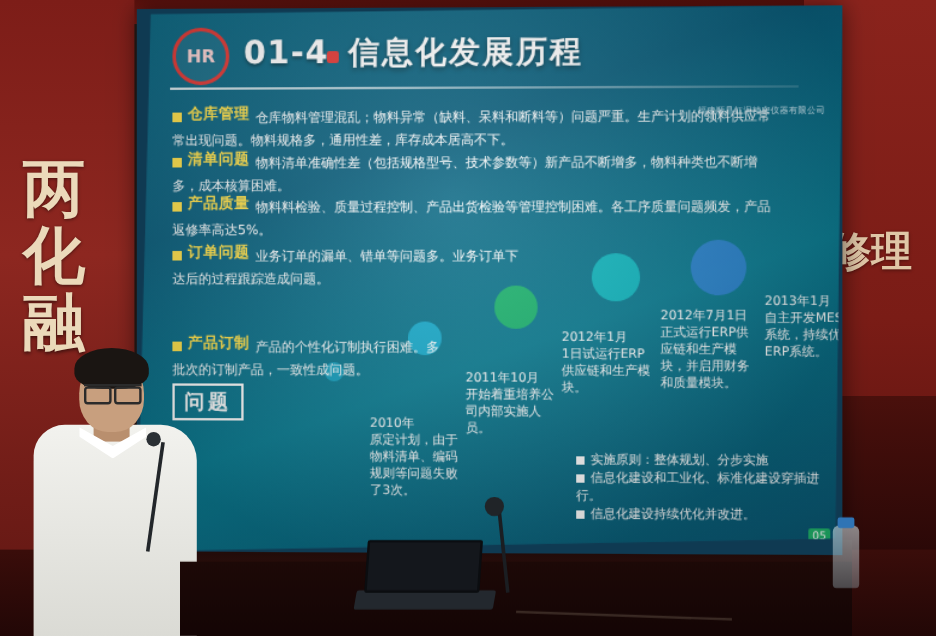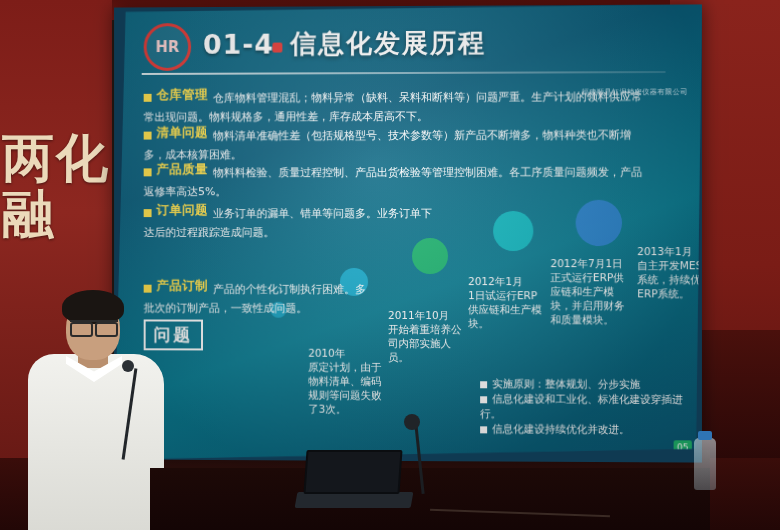--- a/index.html
+++ b/index.html
@@ -33,21 +33,21 @@
     position: absolute; left: 0; bottom: 0; width: 780px; height: 72px;
     background: linear-gradient(180deg, #3a0d0a 0%, #220706 100%);
   }
   .stage-floor {
     position: absolute; left: 90px; bottom: 0; width: 620px; height: 80px;
     background: linear-gradient(180deg, #30100d 0%, #1a0705 100%);
   }
   .banner-left-text {
     position: absolute; left: 0px; top: 130px; width: 110px; height: 130px;
     color: #f4e9c8; font-size: 52px; font-weight: bold; line-height: 56px;
-    letter-spacing: 2px; text-align: left; padding-left: 2px;
+    letter-spacing: 2px; text-align: left; padding-left: 19px;
     font-family: "DejaVu Sans", "Liberation Sans", sans-serif;
     text-shadow: 0 1px 3px rgba(0,0,0,.55);
     opacity: .92;
   }
   .banner-right-text {
     position: absolute; right: 0px; top: 190px; width: 108px; height: 130px;
     color: #f1e4c0; font-size: 34px; font-weight: bold; line-height: 40px;
     text-align: center; opacity: .85;
     text-shadow: 0 1px 3px rgba(0,0,0,.5);
   }
@@ -265,20 +265,21 @@
 <div id="scene">
 
   <div class="wall-top"></div>
   <div class="wall-left"></div>
   <div class="wall-right"></div>
   <div class="dark-panel-right"></div>
   <div class="wall-bottom"></div>
   <div class="stage-floor"></div>
 
   <div class="banner-left-text">两化融</div>
+  <div class="banner-right-text">修理</div>
 
   <div class="screen">
     <div class="slide">
 
       <div class="circ c-blue"></div>
       <div class="circ c-teal"></div>
       <div class="circ c-green"></div>
       <div class="circ c-cyan"></div>
       <div class="circ c-dot"></div>
 

